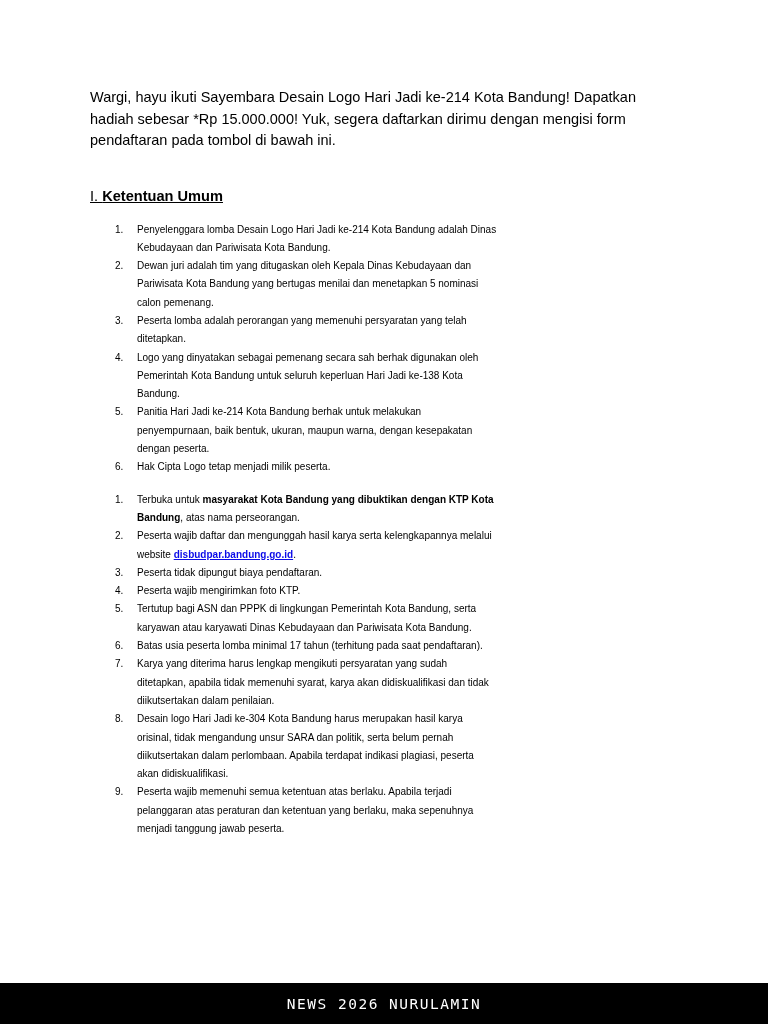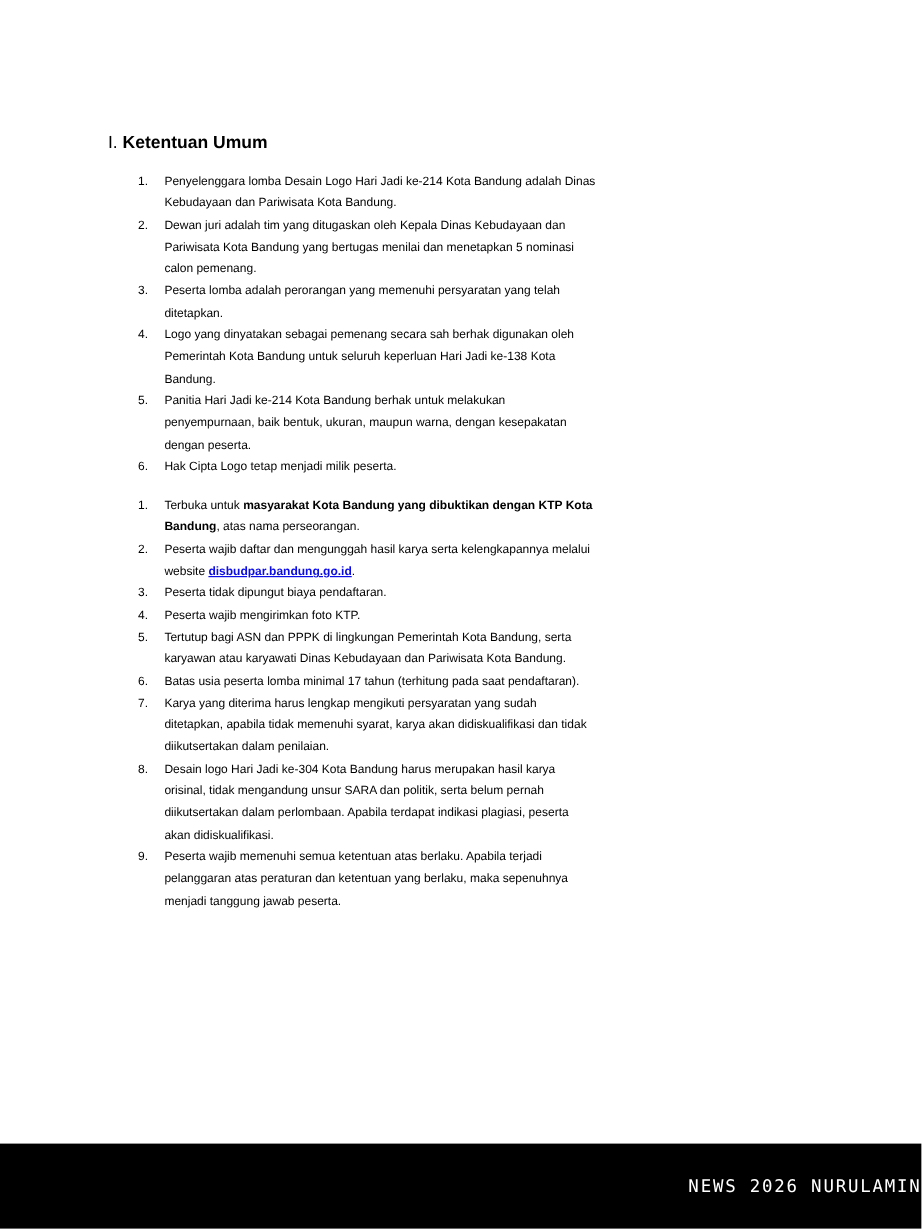--- a/index.html
+++ b/index.html
@@ -21,20 +21,21 @@
     line-height: 21.5px;
     margin: 0 0 13px 0;
     white-space: pre-line;
   }
   .heading {
     font-size: 14.6px;
     line-height: 21.5px;
     margin: 0 0 13px 0;
     font-weight: 700;
     white-space: pre-line;
+    text-decoration: underline;
   }
   .heading .prefix-normal { font-weight: 400; }
   .heading .prefix-bold { font-weight: 700; }
   ol.doc-list {
     list-style: none;
     counter-reset: item;
     margin: 2px 0 14px 0;
     padding: 0;
   }
   ol.doc-list > li {
@@ -58,38 +59,41 @@
     color: var(--link-blue, #0000EE);
     font-weight: 700;
     text-decoration: underline;
     cursor: pointer;
   }
   .footer-bar {
     position: absolute;
     left: 0;
     bottom: 0;
     width: 768px;
-    height: 71px;
+    height: 41px;
     background: var(--footer-bg, #000000);
     display: flex;
     align-items: center;
-    justify-content: flex-end;
+    justify-content: center;
   }
   .footer-bar .watermark {
     color: var(--footer-text, #ffffff);
     font-family: "DejaVu Sans Mono", monospace;
     font-size: 14.5px;
     letter-spacing: 1.5px;
   }
 </style>
 </head>
 <body style="--text-color: #000000; --link-blue: #0B0BE8; --footer-bg: #000000; --footer-text: #FFFFFF;">
 
 <div class="page">
 
+  <p class="para">Wargi, hayu ikuti Sayembara Desain Logo Hari Jadi ke-214 Kota Bandung! Dapatkan
+hadiah sebesar *Rp 15.000.000! Yuk, segera daftarkan dirimu dengan mengisi form
+pendaftaran pada tombol di bawah ini.</p>
 
 
   <div class="heading">
     <span class="prefix-normal">I. </span><span>Ketentuan Umum</span>
   </div>
 
 
   <ol class="doc-list">
       <li><span>Penyelenggara lomba Desain Logo Hari Jadi ke-214 Kota Bandung adalah Dinas
 Kebudayaan dan Pariwisata Kota Bandung.</span></li>

